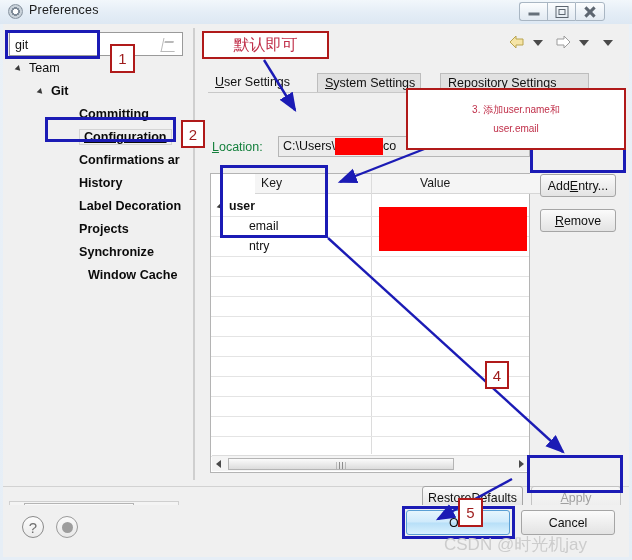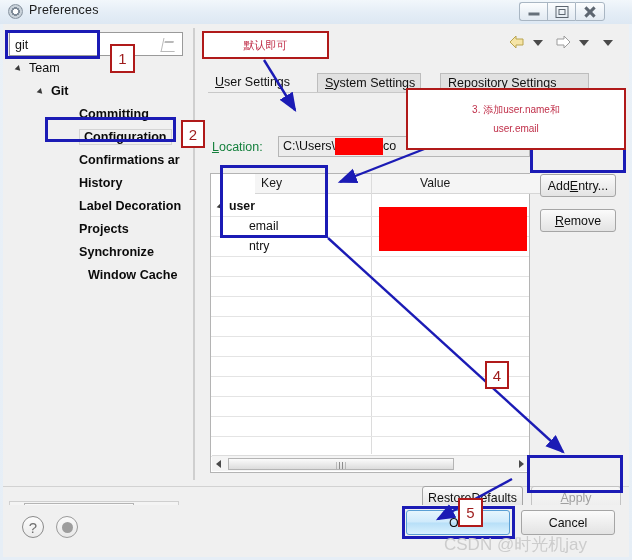--- a/index.html
+++ b/index.html
@@ -188,21 +188,21 @@
   }
   #round-btn .dot{width:11px;height:11px;border-radius:50%;background:#9d9d9d;}
   #btn-ok{position:absolute;left:406px;top:510px;width:104px;height:25px;
     background:linear-gradient(180deg,#e6f5fd 0%,#cfeafb 48%,#b7dff8 52%,#d9f1fd 100%);
     border:1px solid #5a9fd4;border-radius:3px;}
   #btn-cancel{position:absolute;left:521px;top:510px;width:94px;height:25px;}
 
   
   .anno-box{position:absolute;border:2px solid #b01a1a;background:#ffffff;box-sizing:border-box;
     color:#b5243b;display:flex;align-items:center;justify-content:center;text-align:center;}
-  #anno-top{left:202px;top:31px;width:127px;height:28px;font-size:11px;color:#c0304a;}
+  #anno-top{left:202px;top:31px;width:127px;height:28px;font-size:16px;color:#c0304a;}
   #anno-right{left:406px;top:88px;width:220px;height:62px;font-size:10px;line-height:19px;color:#c0304a;}
   .marker{position:absolute;border:2px solid #9e1c1c;background:#ffffff;color:#9e1c1c;
     font-size:15px;display:flex;align-items:center;justify-content:center;box-sizing:border-box;}
   #m1{left:110px;top:44px;width:25px;height:29px;}
   #m2{left:181px;top:120px;width:24px;height:28px;}
   #m4{left:485px;top:361px;width:24px;height:28px;}
   #m5{left:458px;top:498px;width:25px;height:29px;}
   .hilite{position:absolute;border:3px solid #1b1bb5;box-sizing:border-box;}
   #h-search{left:5px;top:30px;width:95px;height:29px;}
   #h-config{left:45px;top:117px;width:131px;height:25px;}
@@ -237,21 +237,21 @@
 
     <div id="left-pane">
       <div id="search-wrap">
         <input id="search-input" type="text" placeholder="type filter text" value="git" style="">
         <span id="search-clear"></span>
       </div>
       <div id="tree">
           <div class="tnode" style="left: 22px; top: 0px;"><span class="arrow" style="left: -13px; top: 5px;"></span><span>Team</span></div>
           <div class="tnode tw" style="left: 44px; top: 23px;"><span class="arrow" style="left: -13px; top: 5px;"></span><span>Git</span></div>
           <div class="tnode tw" style="left: 72px; top: 46px;"><span>Committing</span></div>
-          <div class="tnode tw" style="left: 72px; top: 69px;"><span style="background: rgb(239, 239, 239); border: 1px solid rgb(212, 212, 212); padding: 0px 4px;">Configuration</span></div>
+          <div class="tnode tw" style="left: 72px; top: 69px; text-decoration: underline;"><span style="background: rgb(239, 239, 239); border: 1px solid rgb(212, 212, 212); padding: 0px 4px;">Configuration</span></div>
           <div class="tnode tw" style="left: 72px; top: 92px;"><span>Confirmations ar</span></div>
           <div class="tnode tw" style="left: 72px; top: 115px;"><span>History</span></div>
           <div class="tnode tw" style="left: 72px; top: 138px;"><span>Label Decoration</span></div>
           <div class="tnode tw" style="left: 72px; top: 161px;"><span>Projects</span></div>
           <div class="tnode tw" style="left: 72px; top: 184px;"><span>Synchronize</span></div>
           <div class="tnode tw" style="left: 81px; top: 207px;"><span>Window Cache</span></div>
         </div>
       <div id="tree-sb">
         <span class="arr arrL"></span>
         <span class="thumb">

